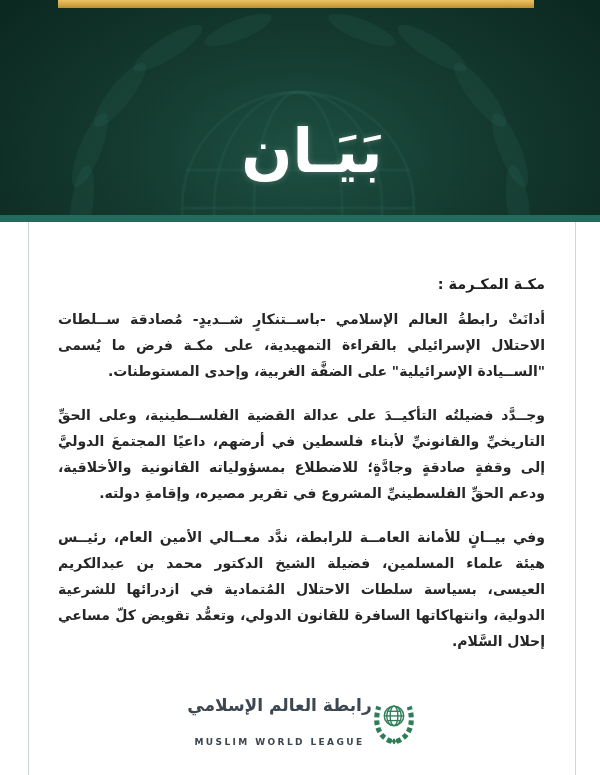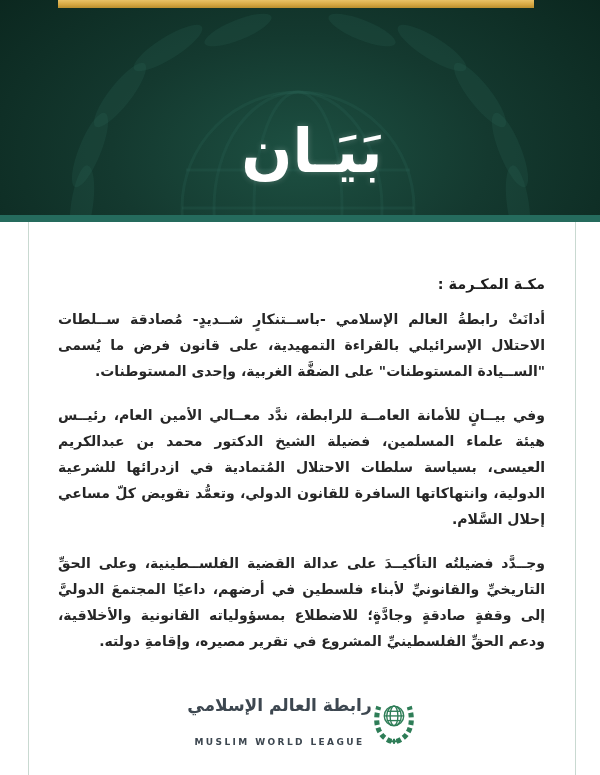--- a/index.html
+++ b/index.html
@@ -147,25 +147,25 @@
 
     <div class="calligraphy-title">بَيَـان</div>
   </div>
 
   <div class="accent-strip"></div>
 
   <div class="card">
 
     <p class="location-line">مكـة المكـرمة :</p>
 
-    <p class="statement-paragraph">أدانَتْ رابطةُ العالم الإسلامي -باســتنكارٍ شــديدٍ- مُصادقة ســلطات الاحتلال الإسرائيلي بالقراءة التمهيدية، على قانون فرض ما يُسمى "الســيادة المستوطنات" على الضفَّة الغربية، وإحدى المستوطنات.</p>
+    <p class="statement-paragraph">أدانَتْ رابطةُ العالم الإسلامي -باســتنكارٍ شــديدٍ- مُصادقة ســلطات الاحتلال الإسرائيلي بالقراءة التمهيدية، على مكـة فرض ما يُسمى "الســيادة الإسرائيلية" على الضفَّة الغربية، وإحدى المستوطنات.</p>
+
+    <p class="statement-paragraph">وجــدَّد فضيلتُه التأكيــدَ على عدالة القضية الفلســطينية، وعلى الحقِّ التاريخيِّ والقانونيِّ لأبناء فلسطين في أرضهم، داعيًا المجتمعَ الدوليَّ إلى وقفةٍ صادقةٍ وجادَّةٍ؛ للاضطلاع بمسؤولياته القانونية والأخلاقية، ودعم الحقِّ الفلسطينيِّ المشروع في تقرير مصيره، وإقامةِ دولته.</p>
 
     <p class="statement-paragraph">وفي بيــانٍ للأمانة العامــة للرابطة، ندَّد معــالي الأمين العام، رئيــس هيئة علماء المسلمين، فضيلة الشيخ الدكتور محمد بن عبدالكريم العيسى، بسياسة سلطات الاحتلال المُتمادية في ازدرائها للشرعية الدولية، وانتهاكاتها السافرة للقانون الدولي، وتعمُّد تقويض كلّ مساعي إحلال السَّلام.</p>
-
-    <p class="statement-paragraph">وجــدَّد فضيلتُه التأكيــدَ على عدالة القضية الفلســطينية، وعلى الحقِّ التاريخيِّ والقانونيِّ لأبناء فلسطين في أرضهم، داعيًا المجتمعَ الدوليَّ إلى وقفةٍ صادقةٍ وجادَّةٍ؛ للاضطلاع بمسؤولياته القانونية والأخلاقية، ودعم الحقِّ الفلسطينيِّ المشروع في تقرير مصيره، وإقامةِ دولته.</p>
 
     <div class="logo-row">
       <div class="logo-text">
         <div class="logo-arabic">رابطة العالم الإسلامي</div>
         <div class="logo-english">MUSLIM WORLD LEAGUE</div>
       </div>
       <div class="logo-emblem">
         <svg width="44" height="52" viewBox="0 0 52 58" xmlns="http://www.w3.org/2000/svg" aria-hidden="true">
           <g stroke="#2e7d57" fill="none" stroke-width="1.6">
             <circle cx="26" cy="23" r="11.5"></circle>

